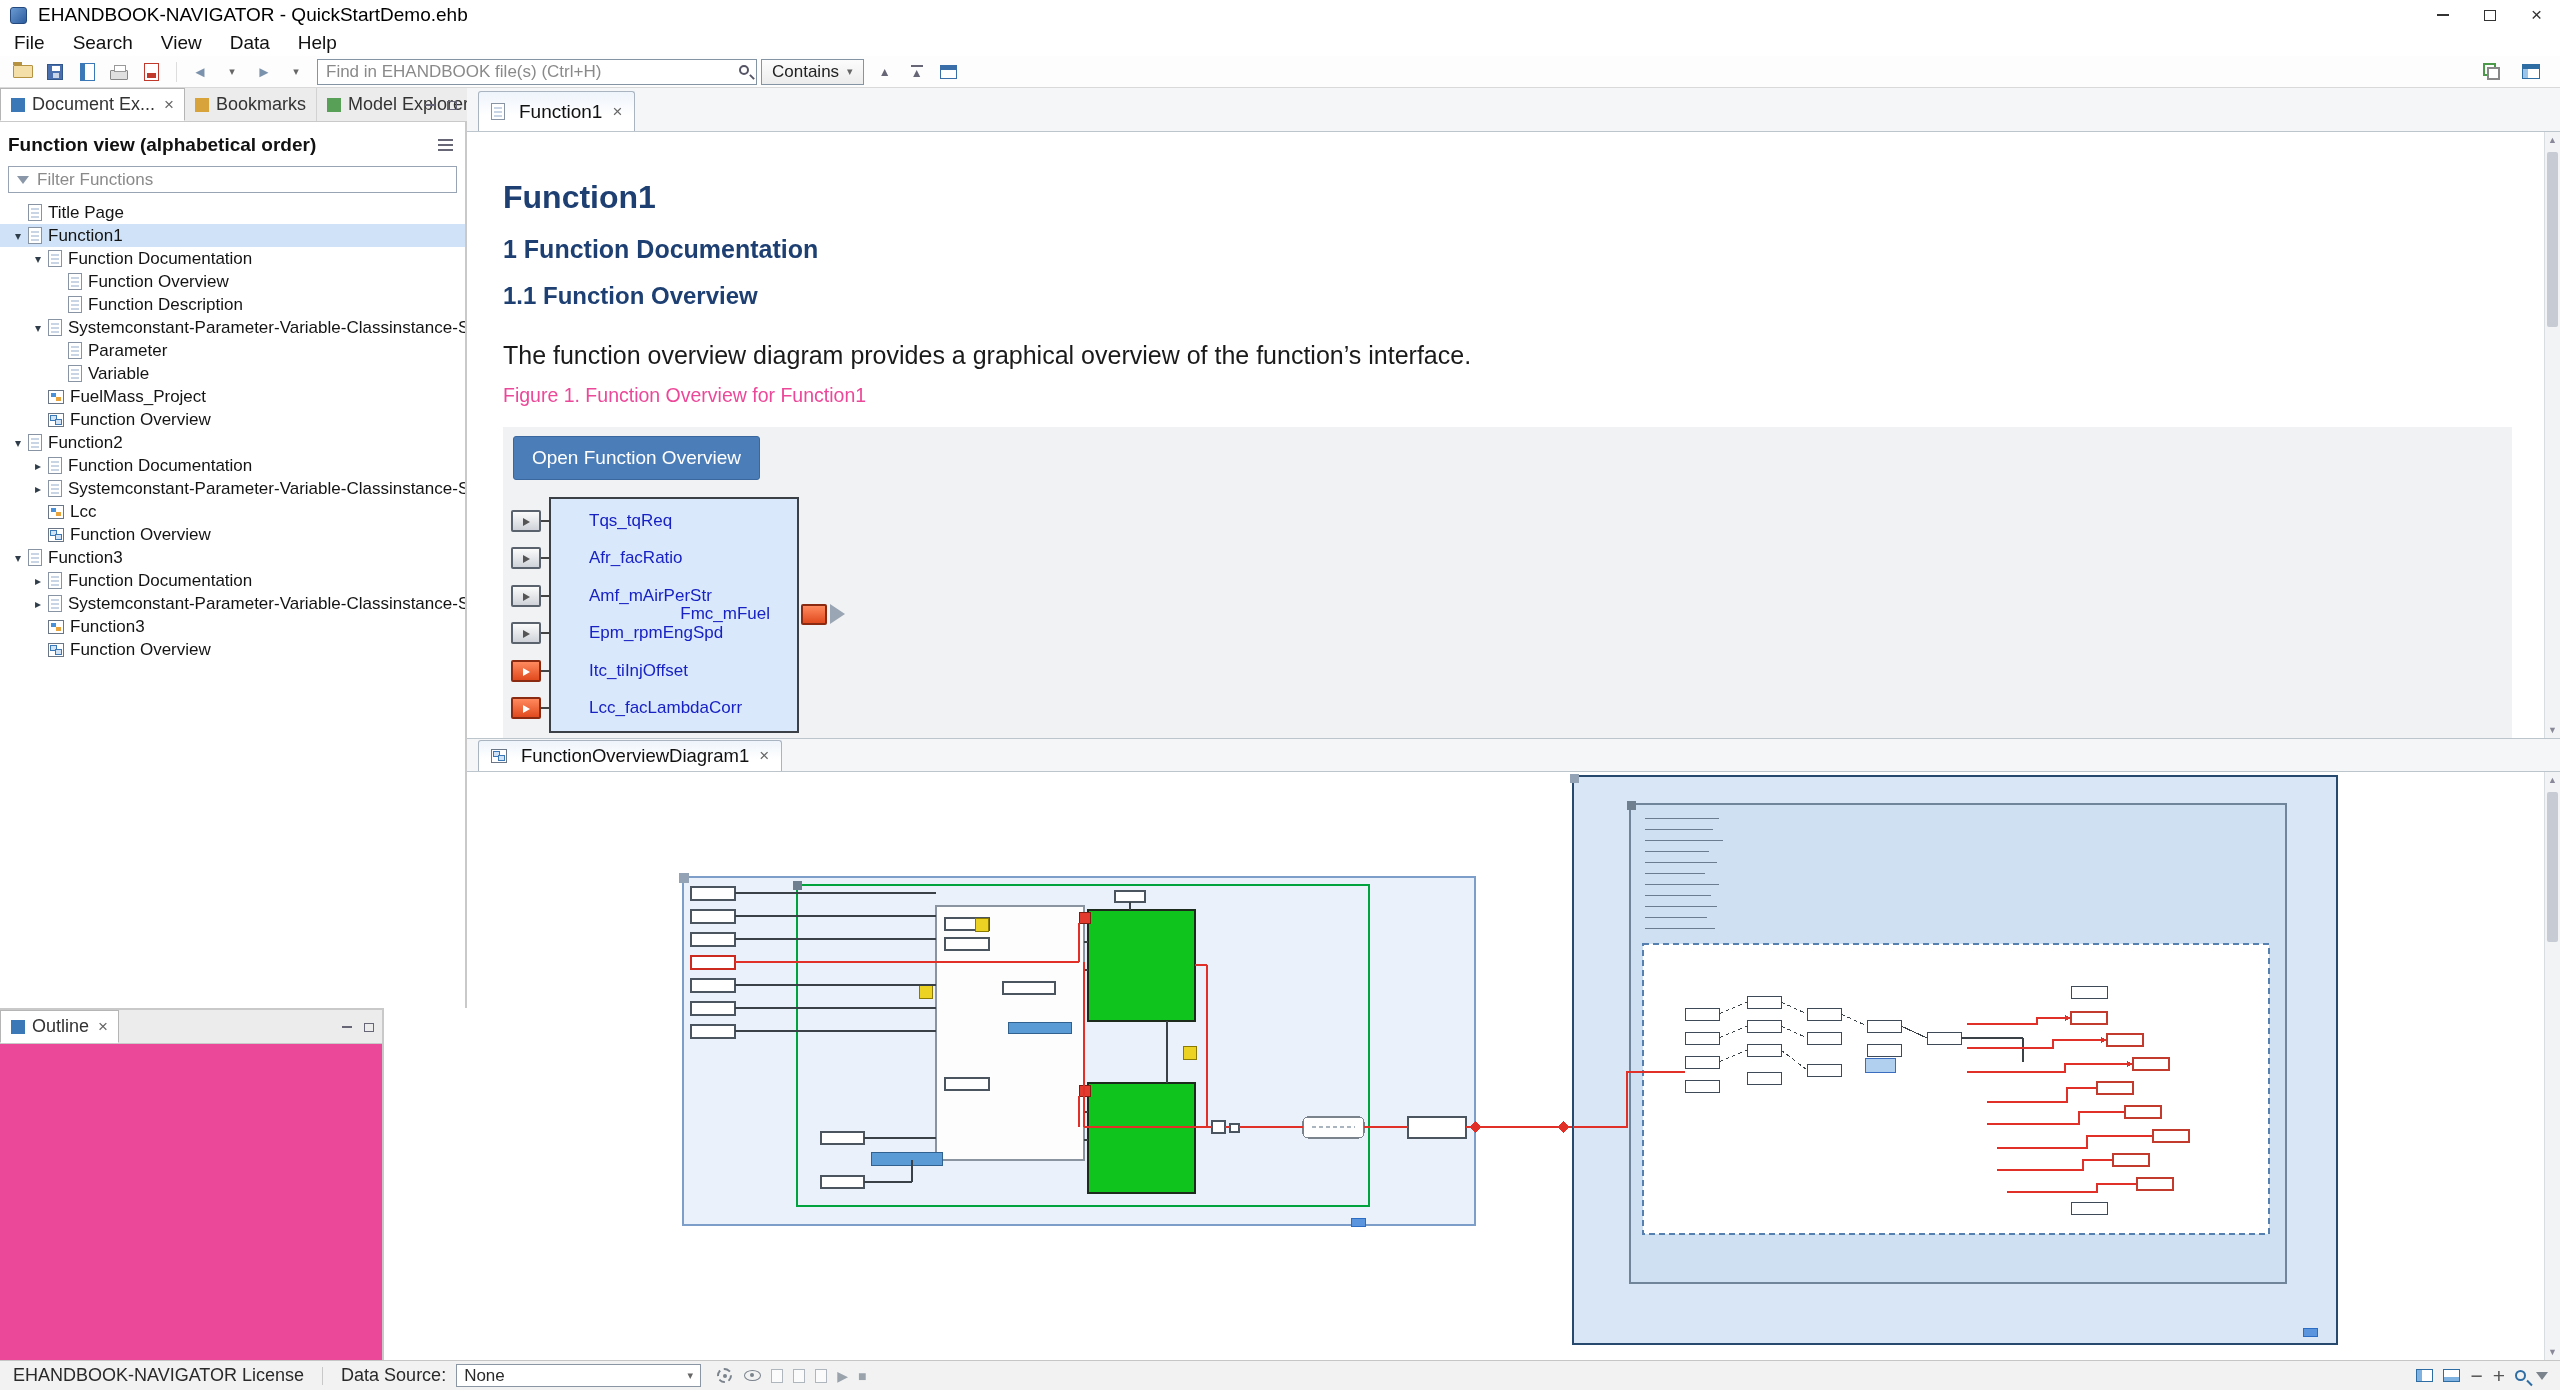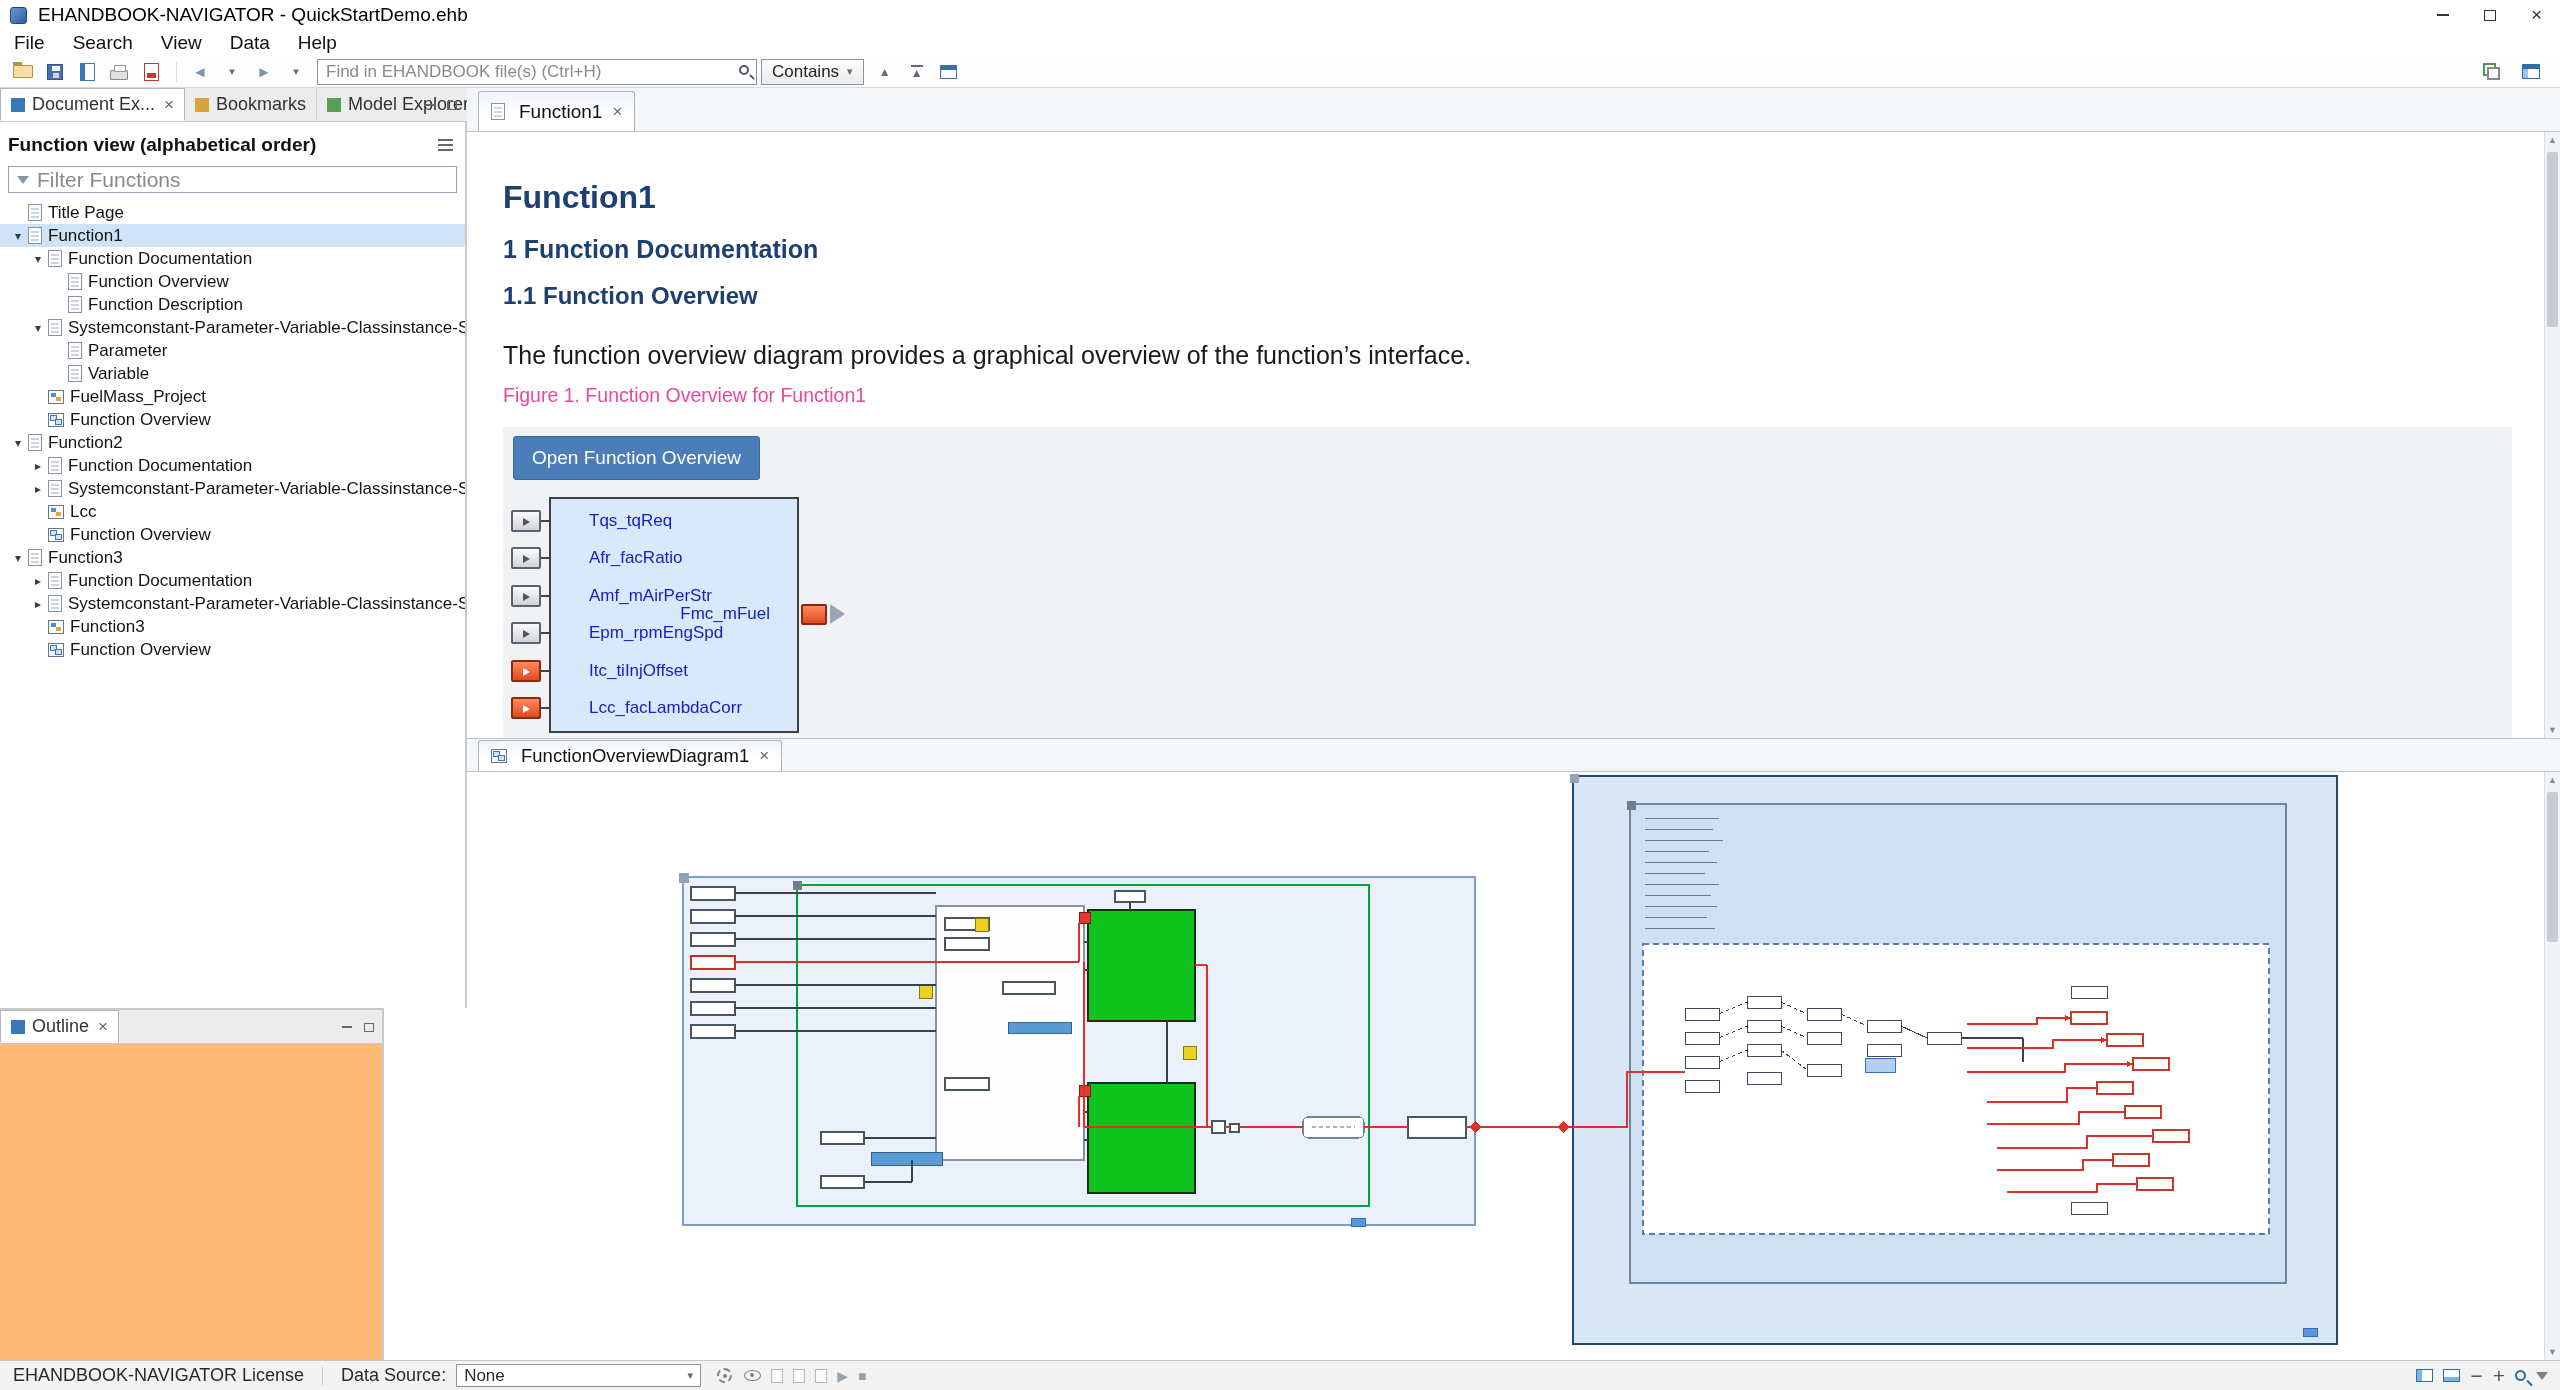--- a/index.html
+++ b/index.html
@@ -83,21 +83,21 @@
   .ti-me  { background:#58a058; }
 
   .view-header { display:flex; align-items:center; padding:12px 12px 2px 8px; }
   .view-title { font-size:19px; font-weight:bold; color:#111; }
   .i-viewmenu { margin-left:auto; width:15px; height:2px; background:#667;
                 box-shadow:0 5px 0 #667, 0 10px 0 #667; margin-top:-10px; }
   .filter-box { margin:8px 8px 0 8px; height:27px; border:1px solid #98a4b4; display:flex;
                 align-items:center; padding:0 8px; gap:8px; background:#fff; }
   .i-funnel { width:0; height:0; border-left:6px solid transparent; border-right:6px solid transparent;
               border-top:8px solid #8a97a8; }
-  .filter-box input { flex:1; border:0; outline:0; font-size:21px; color:#333;
+  .filter-box input { flex:1; border:0; outline:0; font-size:17px; color:#333;
                       font-family:"Liberation Sans",sans-serif; }
   .filter-box input::placeholder { color:#8a8a8a; }
 
   #tree { margin-top:8px; user-select:none; }
   .trow { height:23px; display:flex; align-items:center; font-size:17px; color:#141414;
           white-space:nowrap; overflow:hidden; }
   .trow.sel { background:#cfe2f7; }
   .arr { width:20px; text-align:center; font-size:12px; color:#2f3c49; flex-shrink:0; }
   .ic { flex-shrink:0; margin-right:6px; position:relative; }
   .ic-page { width:14px; height:17px; background:#fff; border:1px solid #8894a4; }
@@ -106,21 +106,21 @@
   .ic-model { width:16px; height:14px; background:#fff; border:1px solid #6a7686; }
   .ic-model::before { content:""; position:absolute; left:2px; top:2px; width:5px; height:4px; background:#4a90d9; }
   .ic-model::after { content:""; position:absolute; right:2px; bottom:2px; width:5px; height:4px; background:#e8a33c; }
   .ic-diagram { width:16px; height:14px; background:#fff; border:1px solid #6a7686; }
   .ic-diagram::before { content:""; position:absolute; left:1px; top:1px; width:5px; height:4px;
                         background:#cfe2f6; border:1px solid #3a78b8; }
   .ic-diagram::after { content:""; position:absolute; right:1px; bottom:1px; width:5px; height:4px;
                        background:#cfe2f6; border:1px solid #3a78b8; }
 
   
-  #outline { position:absolute; left:0; top:1008px; width:384px; height:352px; background:#fdba74;
+  #outline { position:absolute; left:0; top:1008px; width:384px; height:352px; background:#ec4899;
              border-right:2px solid #c9c9c9; border-top:2px solid #c9c9c9; }
   .outline-msg { padding:16px 12px; font-size:18px; color:#222; }
 
   
   #editor-tabbar { position:absolute; left:467px; top:88px; width:2093px; height:44px;
                    background:#f4f6f8; border-bottom:1px solid #bcc4cc; display:flex; align-items:flex-end; }
   .etab { margin-left:11px; height:40px; display:inline-flex; align-items:center; gap:8px; padding:0 12px;
           background:linear-gradient(#eef4fb,#ffffff 60%); border:1px solid #aab4c0; border-bottom:0;
           border-radius:3px 3px 0 0; font-size:19px; color:#111; }
   #editor { position:absolute; left:467px; top:132px; width:2077px; height:606px; background:#fff;

